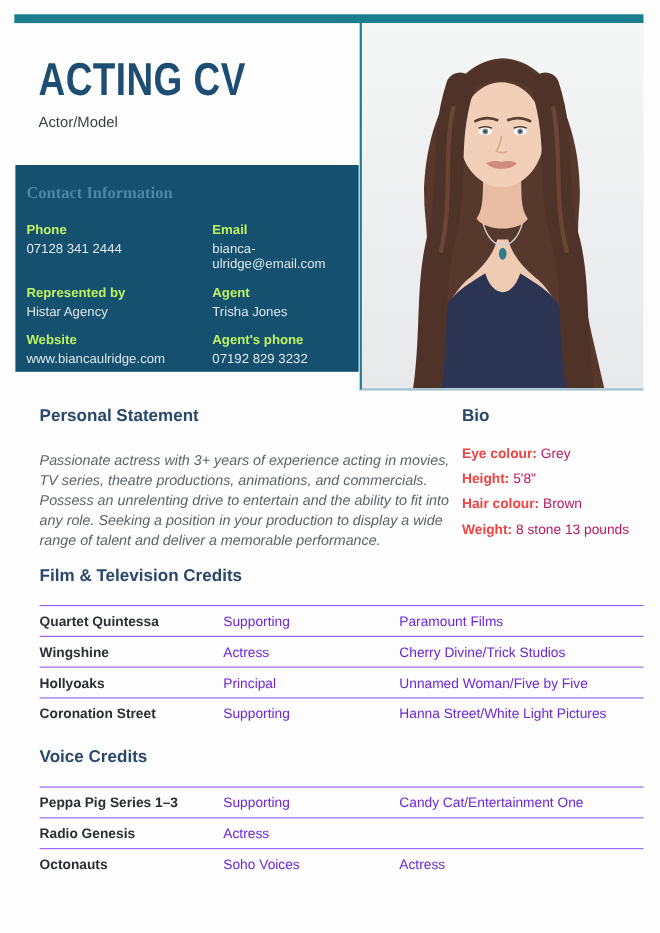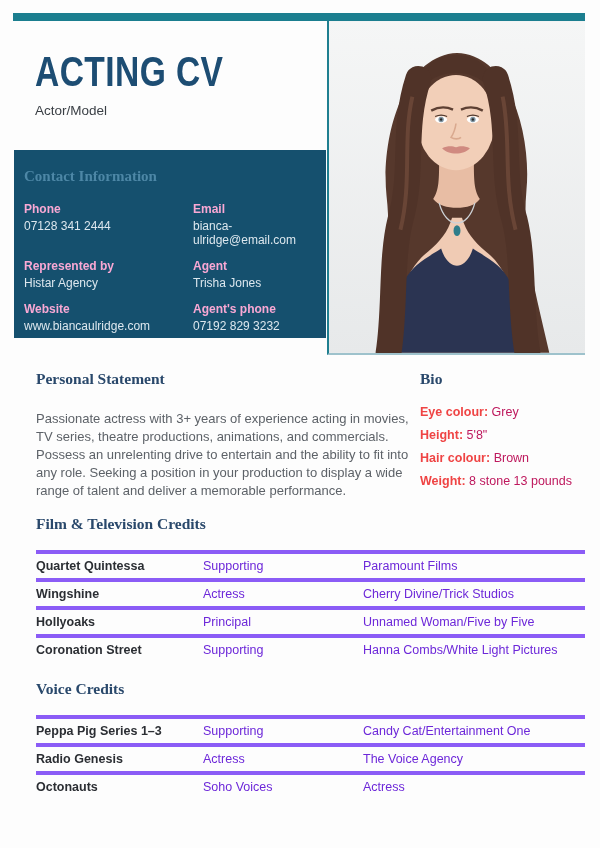--- a/index.html
+++ b/index.html
@@ -32,48 +32,48 @@
   
   .contact-box {
     position:absolute; left:14px; top:150px; width:312px; height:188px;
     background:#15506e; padding:18px 10px;
   }
   .contact-heading {
     font-family:"Liberation Serif", serif; font-weight:700;
     font-size:15px; color:#4d87a6; margin-bottom:17px;
   }
   .contact-grid { display:grid; grid-template-columns:169px 1fr; row-gap:12px; }
-  .c-label { font-weight:700; font-size:12px; color:#f9a8d4; margin-bottom:3px; }
+  .c-label { font-weight:700; font-size:12px; color:#bef264; margin-bottom:3px; }
   .c-value { font-size:12px; color:#dce7ee; }
 
   
   .section-heading {
-    font-family:Liberation Serif, serif; font-weight:700;
+    font-family:Liberation Sans, sans-serif; font-weight:700;
     font-size:15.5px; color:#29486b;
   }
 
   
   .ps { position:absolute; left:36px; top:370px; width:374px; }
-  .ps-body { margin-top:22px; font-size:13px; line-height:18px; color:#5d6268; }
+  .ps-body { margin-top:22px; font-size:13px; line-height:18px; color:#5d6268;font-style:italic; }
 
   
   .bio { position:absolute; left:420px; top:370px; width:168px; }
   .bio-list { margin-top:18px; }
   .bio-item { font-size:12.5px; margin-bottom:10px; line-height:13px; }
   .bio-item .b-label { font-weight:700; color:#ef4444; }
   .bio-item .b-value { color:#be185d;text-align:center; }
 
   
   .credits { position:absolute; left:36px; width:549px; }
   .credits.film { top:515px; }
   .credits.voice { top:680px; }
   .credit-table { margin-top:17px; }
   .credit-row {
     display:grid; grid-template-columns:167px 160px 1fr;
-    align-items:center; height:28px; border-top:4px solid #8b5cf6;
+    align-items:center; height:28px; border-top:1px solid #8b5cf6;
   }
   .cell-title { font-weight:700; font-size:12.5px; color:#2b2e33; }
   .cell-role, .cell-company { font-size:12.5px; color:#6d28d9; }
 </style>
 </head>
 <body>
 
 <div class="page">
 
   <div class="top-bar"></div>
@@ -201,37 +201,36 @@
         <div class="cell-company">Cherry Divine/Trick Studios</div>
       </div>
       <div class="credit-row">
         <div class="cell-title">Hollyoaks</div>
         <div class="cell-role">Principal</div>
         <div class="cell-company">Unnamed Woman/Five by Five</div>
       </div>
       <div class="credit-row">
         <div class="cell-title">Coronation Street</div>
         <div class="cell-role">Supporting</div>
-        <div class="cell-company">Hanna Combs/White Light Pictures</div>
+        <div class="cell-company">Hanna Street/White Light Pictures</div>
       </div>
     </div>
   </div>
 
   <div class="credits voice">
     <div class="section-heading">Voice Credits</div>
     <div class="credit-table">
       <div class="credit-row">
         <div class="cell-title">Peppa Pig Series 1–3</div>
         <div class="cell-role">Supporting</div>
         <div class="cell-company">Candy Cat/Entertainment One</div>
       </div>
       <div class="credit-row">
         <div class="cell-title">Radio Genesis</div>
         <div class="cell-role">Actress</div>
-        <div class="cell-company">The Voice Agency</div>
       </div>
       <div class="credit-row">
         <div class="cell-title">Octonauts</div>
         <div class="cell-role">Soho Voices</div>
         <div class="cell-company">Actress</div>
       </div>
     </div>
   </div>
 
 </div>

